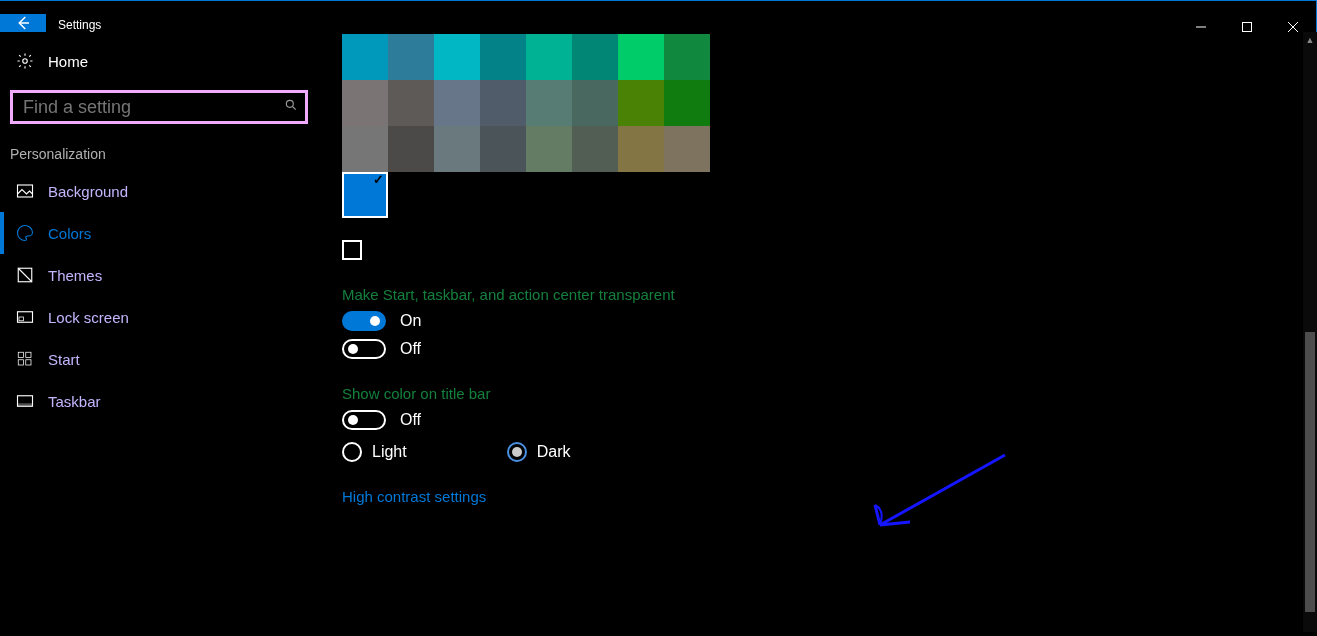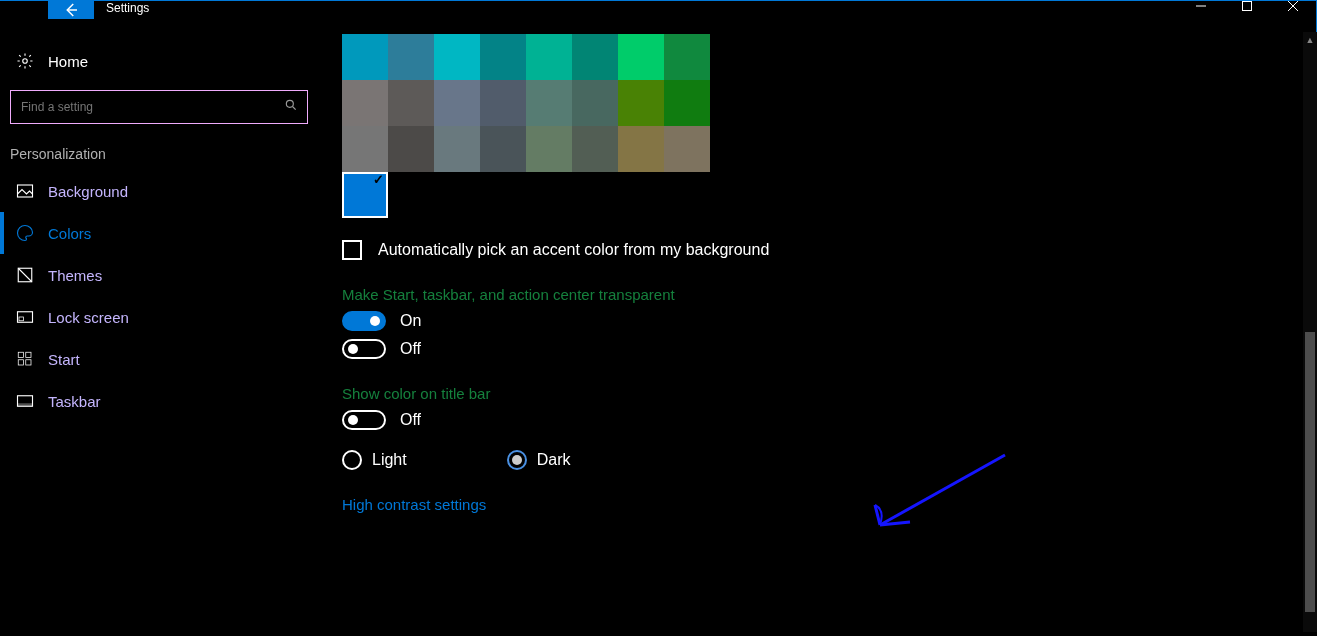--- a/index.html
+++ b/index.html
@@ -1,32 +1,32 @@
 <!DOCTYPE html>
 <html><head>
 <meta charset="utf-8">
 <style>
 * { margin: 0; padding: 0; box-sizing: border-box; font-family: "Segoe UI", Arial, sans-serif; }
 body { background: #000; color: #fff; width: 1317px; height: 636px; overflow: hidden; position: relative; }
 
-.titlebar { height: 32px; background: #000; display: flex; align-items: flex-start; border-top: 1px solid #0078d7; border-right: 1px solid #0078d7; padding-left: 48px; }
+.titlebar { height: 32px; background: #000; display: flex; align-items: flex-end; border-top: 1px solid #0078d7; border-right: 1px solid #0078d7; }
 .back-btn { width: 46px; background: #0078d7; display: flex; align-items: center; justify-content: center; }
 .back-btn svg { width: 18px; height: 18px; }
 .title-text { flex: 0 0 auto; padding-left: 12px; display: flex; align-items: center; font-size: 12px; color: #fff; }
 .title-spacer { flex: 1; }
 .win-btn { width: 46px; display: flex; align-items: center; justify-content: center; }
 .win-btn svg { width: 10px; height: 10px; }
 
 .body-area { display: flex; height: 604px; }
 
 .sidebar { width: 320px; padding: 10px 0 1px 0; }
 .home-row { display: flex; align-items: center; gap: 14px; padding: 10px 16px; font-size: 15px; }
 .home-row svg { width: 18px; height: 18px; }
 .search-wrap { padding: 10px 12px 6px 10px; }
-.search-input { width: 298px; height: 34px; background: #000; border: 1px solid #f0abfc; color: #aaa; padding: 0 34px 0 10px; font-size: 12px; }
+.search-input { width: 298px; height: 34px; background: #000; border: 3px solid #f0abfc; color: #aaa; padding: 0 34px 0 10px; font-size: 18px; }
 .search-row { position: relative; }
 .search-icon { position: absolute; right: 22px; top: 18px; pointer-events: none; }
 .section-header { padding: 16px 10px 8px 10px; color: #b0b0b0; font-size: 14px; }
 .nav-item { display: flex; align-items: center; gap: 14px; padding: 12px 16px; font-size: 15px; color: #c4b5fd; }
 .nav-item svg, .nav-item .nav-ico { width: 18px; height: 18px; flex: 0 0 18px; }
 .nav-item.active { color: #0078d7; border-left: 4px solid #0078d7; padding-left: 12px; }
 
 .content { flex: 1; padding: 2px 0 0 22px; position: relative; }
 .swatch { width: 46px; height: 46px; }
 .swatch-row { display: flex; }
@@ -38,21 +38,21 @@
 
 .setting-label { font-size: 15px; margin-top: 26px; color: #15803d; }
 .toggle-row { display: flex; align-items: center; gap: 14px; margin-top: 8px; }
 .toggle { width: 44px; height: 20px; border-radius: 10px; position: relative; border: 2px solid #fff; }
 .toggle .knob { width: 10px; height: 10px; border-radius: 50%; background: #fff; position: absolute; top: 3px; }
 .toggle.on { background: #0078d7; border-color: #0078d7; }
 .toggle.on .knob { right: 4px; background:#fff; }
 .toggle.off { background: #000; }
 .toggle.off .knob { left: 4px; }
 
-.radio-row { display: flex; gap: 100px; margin-top: 20px; }
+.radio-row { display: flex; gap: 100px; margin-top: 12px; }
 .radio-item { display: flex; align-items: center; gap: 10px; }
 .radio-outer { width: 20px; height: 20px; border: 2px solid #fff; border-radius: 50%; display: flex; align-items: center; justify-content: center; }
 .radio-outer.sel { border-color: #4a90e2; }
 .radio-inner { width: 10px; height: 10px; border-radius: 50%; background: #ccc; }
 
 .link { color: #0078d7; margin-top: 26px; display: inline-block; font-size: 15px; }
 
 .scrollbar { position: absolute; right: 0; top: 32px; width: 14px; height: 600px; background: #0a0a0a; }
 .scroll-arrow { height: 16px; display:flex; align-items:center; justify-content:center; color:#888; font-size:9px;}
 .scroll-thumb { position: absolute; right: 2px; width: 10px; top: 300px; height: 280px; background: #4d4d4d; }
@@ -183,21 +183,20 @@
           <div class="swatch" style="background: rgb(132, 117, 69);"></div>
           <div class="swatch" style="background: rgb(126, 115, 95);"></div>
         </div>
       </div>
     <div class="swatch-row">
       <div class="swatch sel" id="sel-swatch" style="background: rgb(0, 120, 215);"></div>
     </div>
 
     <div class="checkbox-row">
       <div class="cb-box"></div>
-      <span>Automatically pick an accent color from my background</span>
     </div>
 
     <div class="setting-label">Make Start, taskbar, and action center transparent</div>
     <div class="toggle-row">
       <div class="toggle on">
           <div class="knob"></div>
         </div>
       <span>On</span>
     </div>
 

